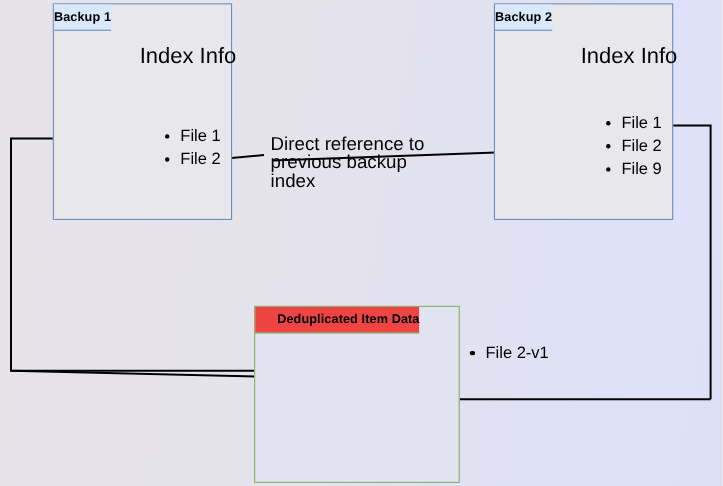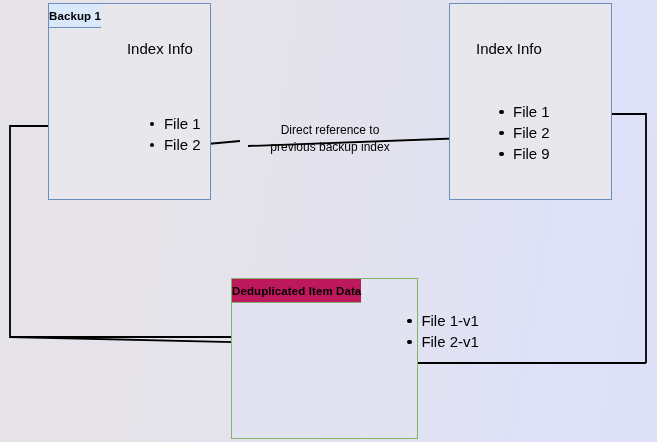--- a/index.html
+++ b/index.html
@@ -60,26 +60,27 @@
   }
   .node.blue .body {
     background: transparent;
   }
   
   .node.green {
     border: 1.6px solid #82b366;
     background: #e2e3f0;
   }
   .node.green .title-bar {
-    background: #be185d;
+    background: #ef4444;
     border-bottom: 1.6px solid #82b366;
+    padding-left: 20px;
   }
   .section-label {
     position: absolute;
-    font-size: 15px;
+    font-size: 20px;
     color: #000;
     white-space: nowrap;
   }
   ul.bullets {
     list-style: none;
     margin: 0;
     padding: 0;
     position: absolute;
   }
   ul.bullets li {
@@ -95,22 +96,22 @@
     position: absolute;
     left: 2px;
     top: 8.5px;
     width: 4.5px;
     height: 4.5px;
     border-radius: 50%;
     background: #000;
   }
   .caption {
     position: absolute;
-    text-align: center;
-    font-size: 12px;
+    text-align: left;
+    font-size: 17px;
     line-height: 17px;
     color: #000;
     white-space: pre-line;
   }
 </style>
 </head>
 <body>
 
 <div id="canvas">
 
@@ -144,35 +145,35 @@
     <div class="body">
       <div class="section-label" style="left:26px; top:36px;">Index Info</div>
       <ul class="bullets" style="left:47px; top:109px;">
         <li>File 1</li>
         <li>File 2</li>
       </ul>
     </div>
   </div>
 
   <div class="node blue" style="left:449px; top:3px; width:163px; height:197px;">
+    <div class="title-bar">Backup 2</div>
     <div class="body">
       <div class="section-label" style="left:26px; top:36px;">Index Info</div>
       <ul class="bullets" style="left:47px; top:97px;">
         <li>File 1</li>
         <li>File 2</li>
         <li>File 9</li>
       </ul>
     </div>
   </div>
 
   <div class="node green" style="left:231px; top:278px; width:187px; height:161px;">
     <div class="title-bar">Deduplicated Item Data</div>
     <div class="body">
       <ul class="bullets" style="left:44px; top:31px;">
-        <li>File 1-v1</li>
         <li>File 2-v1</li>
       </ul>
     </div>
   </div>
 
   <div class="caption" style="left:246px; top:122px; width:168px;">Direct reference to
 previous backup index</div>
 
 </div>
 

